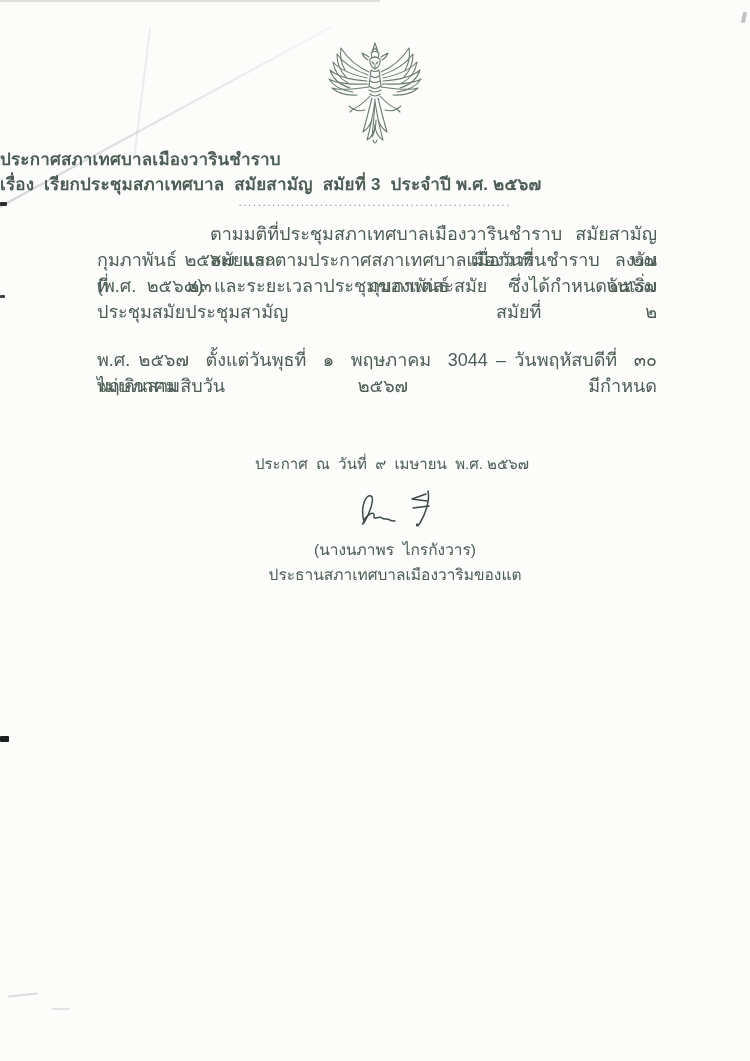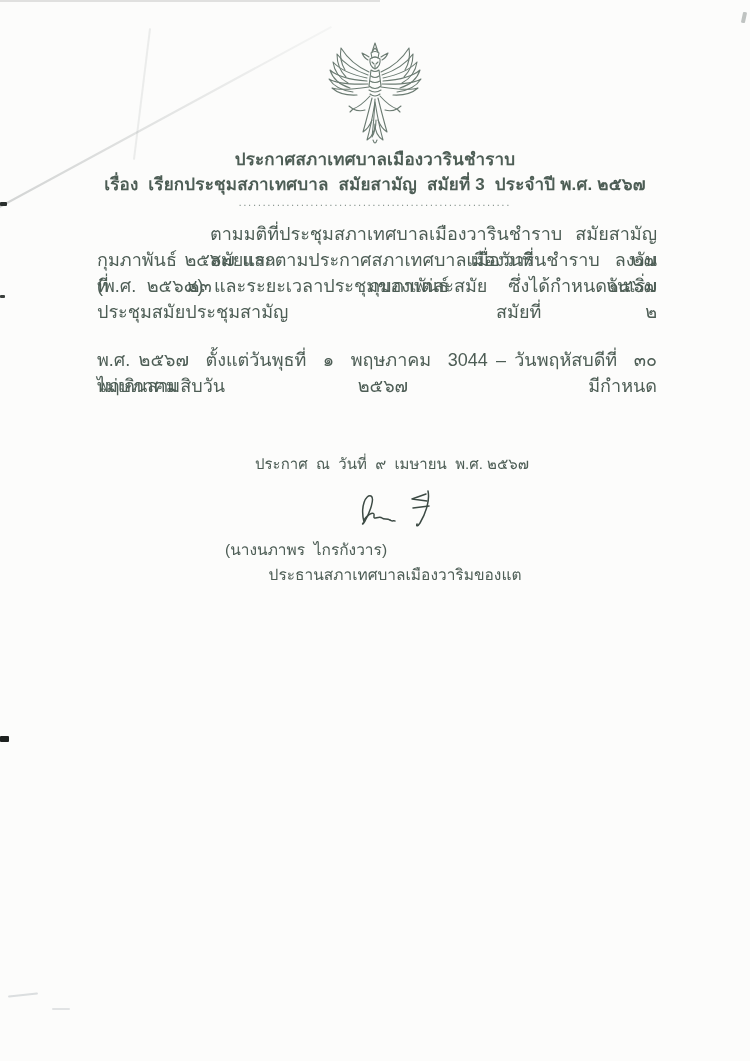--- a/index.html
+++ b/index.html
@@ -8,21 +8,21 @@
     position:relative;
     width:750px; height:1061px;
     margin:0 auto;
     background:var(--paper, #fcfcfb);
     overflow:hidden;
     font-family:"Liberation Sans","DejaVu Sans",sans-serif;
     color:var(--ink, #4d5d55);
   }
   .center-line {
     position:absolute; left:0; width:750px;
-    text-align:center; white-space:pre-wrap;
+    text-align:left; white-space:pre-wrap;
     font-size:17px; font-weight:bold;
     letter-spacing:.2px;
   }
   .dots-divider {
     position:absolute; left:0; width:750px; text-align:center;
     font-size:10px; letter-spacing:2px; color:#7c8a84;
   }
   .para { position:absolute; left:97px; width:560px; }
   .tline {
     height:26px; line-height:26px; font-size:18px;
@@ -30,21 +30,21 @@
     text-align:justify; text-align-last:justify;
   }
   .tline.short { text-align:right; text-align-last:left; }
   .tline.indent { padding-left:113px; }
   .date-line {
     position:absolute; left:255px; top:452px;
     font-size:15px; white-space:pre-wrap;
   }
   .sign-block {
     position:absolute; left:225px; top:538px; width:340px;
-    text-align:left; font-size:15.5px; line-height:24px;
+    text-align:center; font-size:15.5px; line-height:24px;
     white-space:pre-wrap;
   }
   .sign-title { position:absolute; left:225px; top:562px; width:340px;
     text-align:center; font-size:15.5px; white-space:pre-wrap; }
   .emblem { position:absolute; left:315px; top:40px; }
   .signature { position:absolute; left:350px; top:486px; }
   
   .crease {
     position:absolute; left:-6px; top:209px; width:384px; height:2px;
     background:linear-gradient(to right, rgba(140,145,145,.38), rgba(190,195,195,.12));

